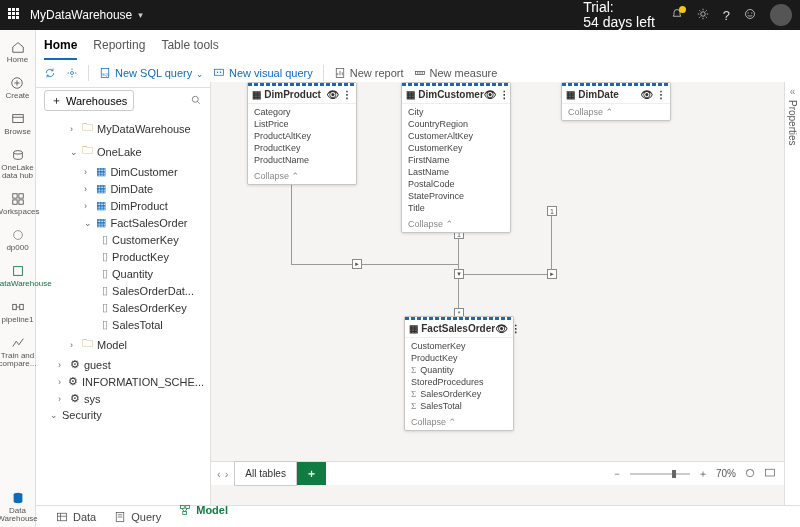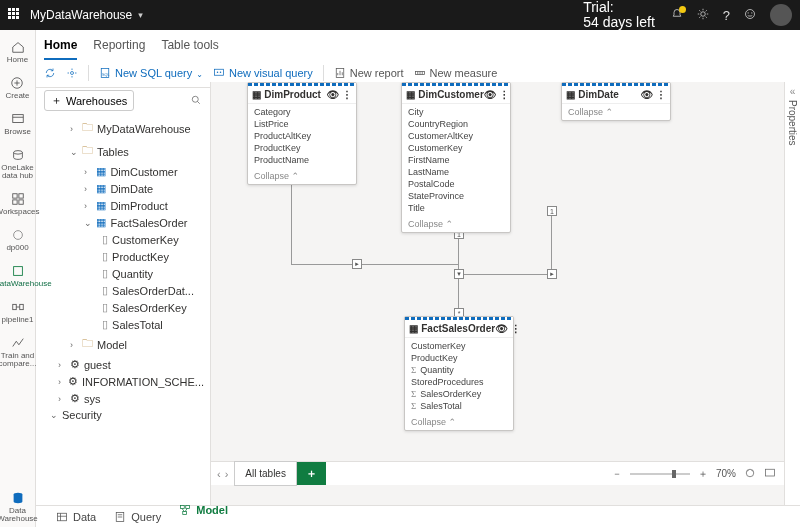--- a/index.html
+++ b/index.html
@@ -265,21 +265,21 @@
     </div>
     <div class="tree">
       <div class="row" style="padding-left:30px">
           <span class="chev">›</span>
           <span class="fld">🗀</span>
           <span>MyDataWarehouse</span>
         </div>
       <div class="row" style="padding-left:30px">
           <span class="chev">⌄</span>
           <span class="fld">🗀</span>
-          <span>Tables</span>
+          <span>OneLake</span>
         </div>
       <div class="row" style="padding-left:44px">
           <span class="chev">›</span>
           <span class="tbl">▦</span>
           <span>DimCustomer</span>
         </div>
       <div class="row" style="padding-left:44px">
           <span class="chev">›</span>
           <span class="tbl">▦</span>
           <span>DimDate</span>

